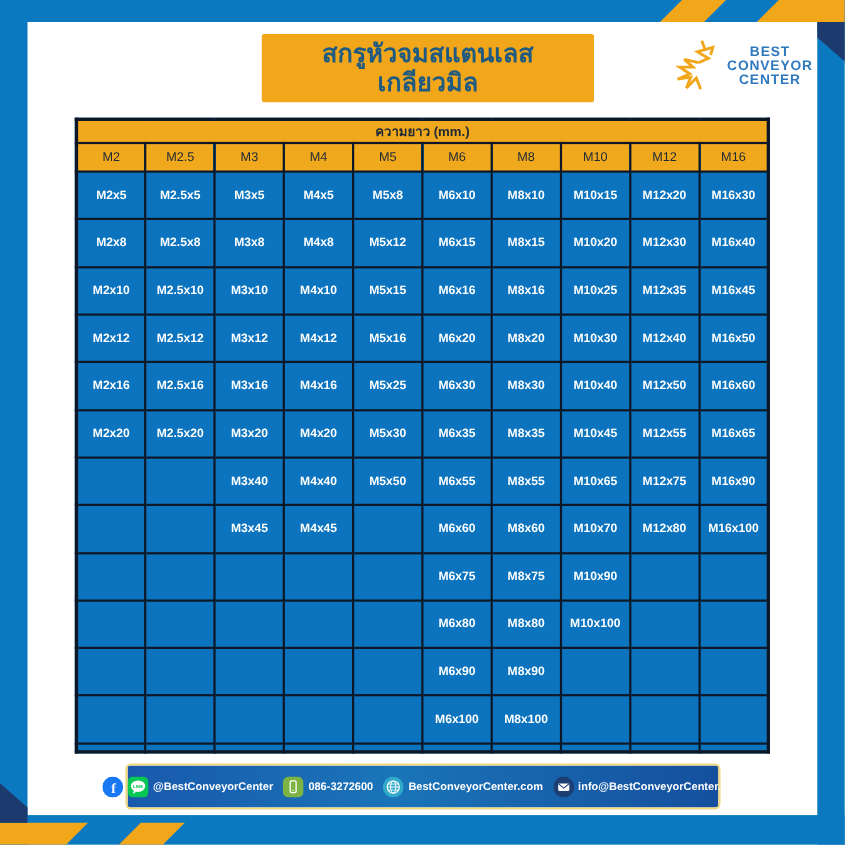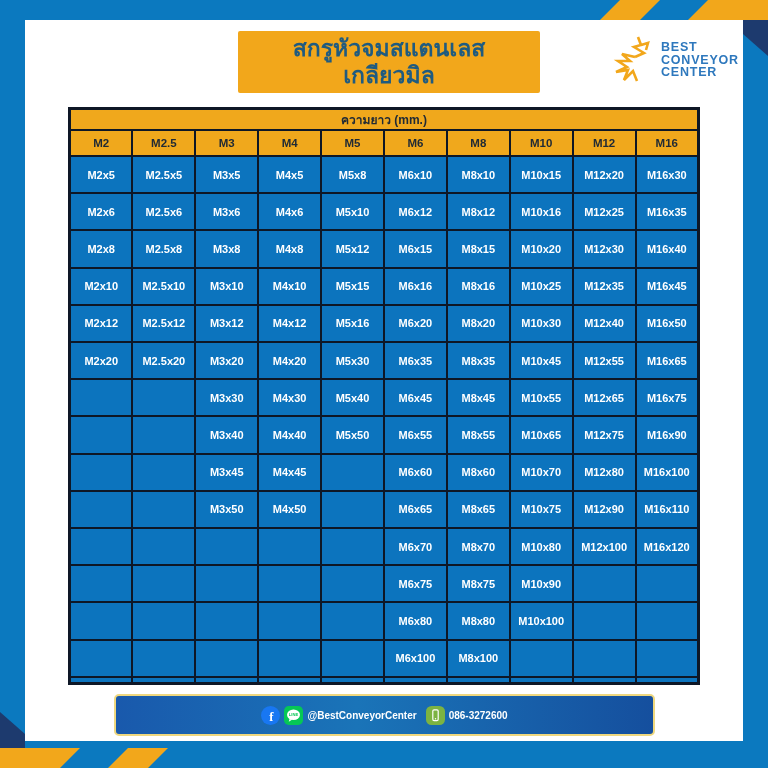--- a/index.html
+++ b/index.html
@@ -25,41 +25,41 @@
     color:var(--title_text);font-weight:bold;font-size:23px;line-height:1.18;
     text-align:center;border-radius:2px;
   }
 
   .logo{
     position:absolute;left:610px;top:33px;width:140px;height:54px;z-index:2;
     display:flex;align-items:center;gap:5px;
   }
   .logo-text{
     color:var(--logo_blue);font-weight:bold;font-size:12.5px;line-height:1.0;
-    letter-spacing:0.8px;text-transform:uppercase;
+    letter-spacing:0.8px;text-transform:uppercase;text-align:center;
   }
   .logo-text div{white-space:nowrap;}
 
   table.size-table{
     position:absolute;left:68px;top:107px;width:632px;height:578px;z-index:2;
     border-collapse:collapse;table-layout:fixed;
     background:var(--table_cell_blue);
     border:3px solid var(--table_border);
   }
   .size-table th,.size-table td{
     border:2px solid var(--table_border);
     text-align:center;vertical-align:middle;overflow:hidden;
   }
   .size-table th.span-th{
     height:20px;background:var(--header_yellow);
     color:var(--header_text);font-size:12px;font-weight:bold;
   }
   .size-table th.col-th{
     height:26px;background:var(--header_yellow);
-    color:var(--header_text);font-size:11.5px;font-weight:bold;
+    color:var(--header_text);font-size:11.5px;font-weight:normal;
   }
   .size-table td{
     color:var(--cell_text);font-size:11px;font-weight:600;
   }
 
   .footer-bar{
     position:absolute;left:114px;top:694px;width:541px;height:42px;z-index:2;
     background:linear-gradient(90deg,var(--footer_bg_1) 0%,var(--footer_bg_2) 45%,var(--footer_bg_3) 100%);
     border:2px solid var(--footer_border);border-radius:5px;
     display:flex;align-items:center;justify-content:center;gap:9px;padding:0 8px;
@@ -129,32 +129,20 @@
         <td>M3x5</td>
         <td>M4x5</td>
         <td>M5x8</td>
         <td>M6x10</td>
         <td>M8x10</td>
         <td>M10x15</td>
         <td>M12x20</td>
         <td>M16x30</td>
       </tr>
       <tr>
-        <td>M2x6</td>
-        <td>M2.5x6</td>
-        <td>M3x6</td>
-        <td>M4x6</td>
-        <td>M5x10</td>
-        <td>M6x12</td>
-        <td>M8x12</td>
-        <td>M10x16</td>
-        <td>M12x25</td>
-        <td>M16x35</td>
-      </tr>
-      <tr>
         <td>M2x8</td>
         <td>M2.5x8</td>
         <td>M3x8</td>
         <td>M4x8</td>
         <td>M5x12</td>
         <td>M6x15</td>
         <td>M8x15</td>
         <td>M10x20</td>
         <td>M12x30</td>
         <td>M16x40</td>
@@ -177,46 +165,46 @@
         <td>M3x12</td>
         <td>M4x12</td>
         <td>M5x16</td>
         <td>M6x20</td>
         <td>M8x20</td>
         <td>M10x30</td>
         <td>M12x40</td>
         <td>M16x50</td>
       </tr>
       <tr>
+        <td>M2x16</td>
+        <td>M2.5x16</td>
+        <td>M3x16</td>
+        <td>M4x16</td>
+        <td>M5x25</td>
+        <td>M6x30</td>
+        <td>M8x30</td>
+        <td>M10x40</td>
+        <td>M12x50</td>
+        <td>M16x60</td>
+      </tr>
+      <tr>
         <td>M2x20</td>
         <td>M2.5x20</td>
         <td>M3x20</td>
         <td>M4x20</td>
         <td>M5x30</td>
         <td>M6x35</td>
         <td>M8x35</td>
         <td>M10x45</td>
         <td>M12x55</td>
         <td>M16x65</td>
       </tr>
       <tr>
         <td></td>
         <td></td>
-        <td>M3x30</td>
-        <td>M4x30</td>
-        <td>M5x40</td>
-        <td>M6x45</td>
-        <td>M8x45</td>
-        <td>M10x55</td>
-        <td>M12x65</td>
-        <td>M16x75</td>
-      </tr>
-      <tr>
-        <td></td>
-        <td></td>
         <td>M3x40</td>
         <td>M4x40</td>
         <td>M5x50</td>
         <td>M6x55</td>
         <td>M8x55</td>
         <td>M10x65</td>
         <td>M12x75</td>
         <td>M16x90</td>
       </tr>
       <tr>
@@ -227,62 +215,50 @@
         <td></td>
         <td>M6x60</td>
         <td>M8x60</td>
         <td>M10x70</td>
         <td>M12x80</td>
         <td>M16x100</td>
       </tr>
       <tr>
         <td></td>
         <td></td>
-        <td>M3x50</td>
-        <td>M4x50</td>
-        <td></td>
-        <td>M6x65</td>
-        <td>M8x65</td>
-        <td>M10x75</td>
-        <td>M12x90</td>
-        <td>M16x110</td>
-      </tr>
-      <tr>
-        <td></td>
-        <td></td>
-        <td></td>
-        <td></td>
-        <td></td>
-        <td>M6x70</td>
-        <td>M8x70</td>
-        <td>M10x80</td>
-        <td>M12x100</td>
-        <td>M16x120</td>
-      </tr>
-      <tr>
-        <td></td>
-        <td></td>
         <td></td>
         <td></td>
         <td></td>
         <td>M6x75</td>
         <td>M8x75</td>
         <td>M10x90</td>
         <td></td>
         <td></td>
       </tr>
       <tr>
         <td></td>
         <td></td>
         <td></td>
         <td></td>
         <td></td>
         <td>M6x80</td>
         <td>M8x80</td>
         <td>M10x100</td>
+        <td></td>
+        <td></td>
+      </tr>
+      <tr>
+        <td></td>
+        <td></td>
+        <td></td>
+        <td></td>
+        <td></td>
+        <td>M6x90</td>
+        <td>M8x90</td>
+        <td></td>
         <td></td>
         <td></td>
       </tr>
       <tr>
         <td></td>
         <td></td>
         <td></td>
         <td></td>
         <td></td>
         <td>M6x100</td>
@@ -327,13 +303,36 @@
     <div class="contact-item">
       <span class="ic">
         <svg width="19" height="19" viewBox="0 0 24 24">
           <rect x="0" y="0" width="24" height="24" rx="7" fill="#7CB342"></rect>
           <rect x="8.6" y="4.8" width="6.8" height="13.6" rx="1.6" fill="none" stroke="#fff" stroke-width="1.5"></rect>
           <circle cx="12" cy="16" r="0.9" fill="#fff"></circle>
         </svg>
       </span>
       <span class="lbl">086-3272600</span>
     </div>
+    <div class="contact-item">
+      <span class="ic">
+        <svg width="19" height="19" viewBox="0 0 24 24">
+          <circle cx="12" cy="12" r="12" fill="#31A9CA"></circle>
+          <circle cx="12" cy="12" r="7" fill="none" stroke="#fff" stroke-width="1.3"></circle>
+          <ellipse cx="12" cy="12" rx="3" ry="7" fill="none" stroke="#fff" stroke-width="1.1"></ellipse>
+          <line x1="5" y1="12" x2="19" y2="12" stroke="#fff" stroke-width="1.1"></line>
+          <line x1="6" y1="8.6" x2="18" y2="8.6" stroke="#fff" stroke-width="0.9"></line>
+          <line x1="6" y1="15.4" x2="18" y2="15.4" stroke="#fff" stroke-width="0.9"></line>
+        </svg>
+      </span>
+      <span class="lbl">BestConveyorCenter.com</span>
+    </div>
+    <div class="contact-item">
+      <span class="ic">
+        <svg width="19" height="19" viewBox="0 0 24 24">
+          <circle cx="12" cy="12" r="12" fill="#1C3E72"></circle>
+          <rect x="5.6" y="7.8" width="12.8" height="8.6" rx="1.2" fill="#fff"></rect>
+          <path d="M6 8.4 L12 13.2 L18 8.4" fill="none" stroke="#1C3E72" stroke-width="1.3"></path>
+        </svg>
+      </span>
+      <span class="lbl">info@BestConveyorCenter.com</span>
+    </div>
   </div>
 
 </body></html>

